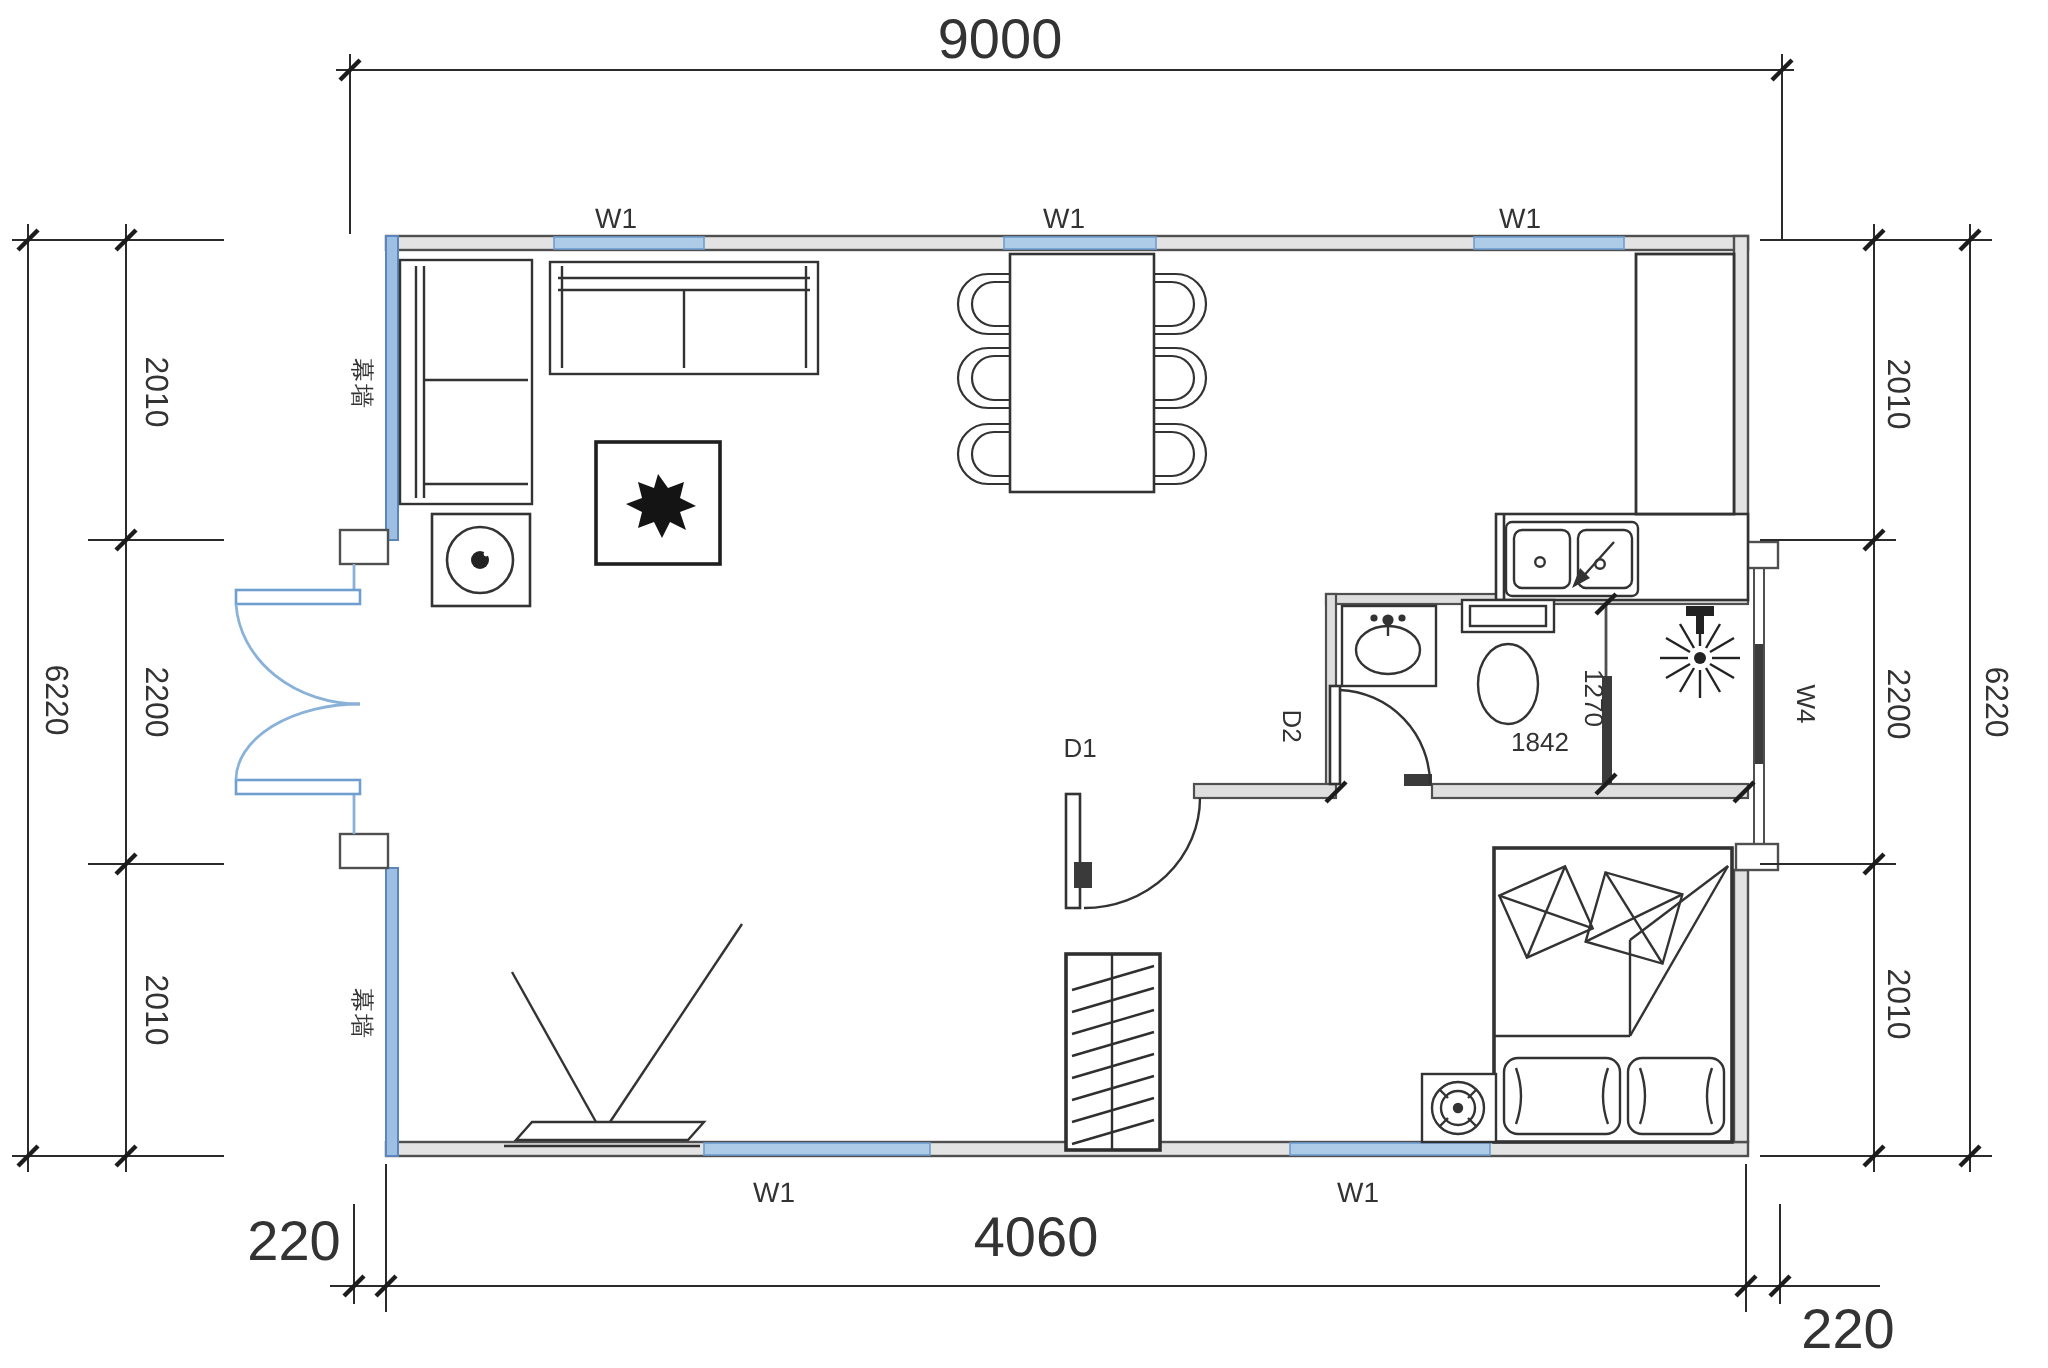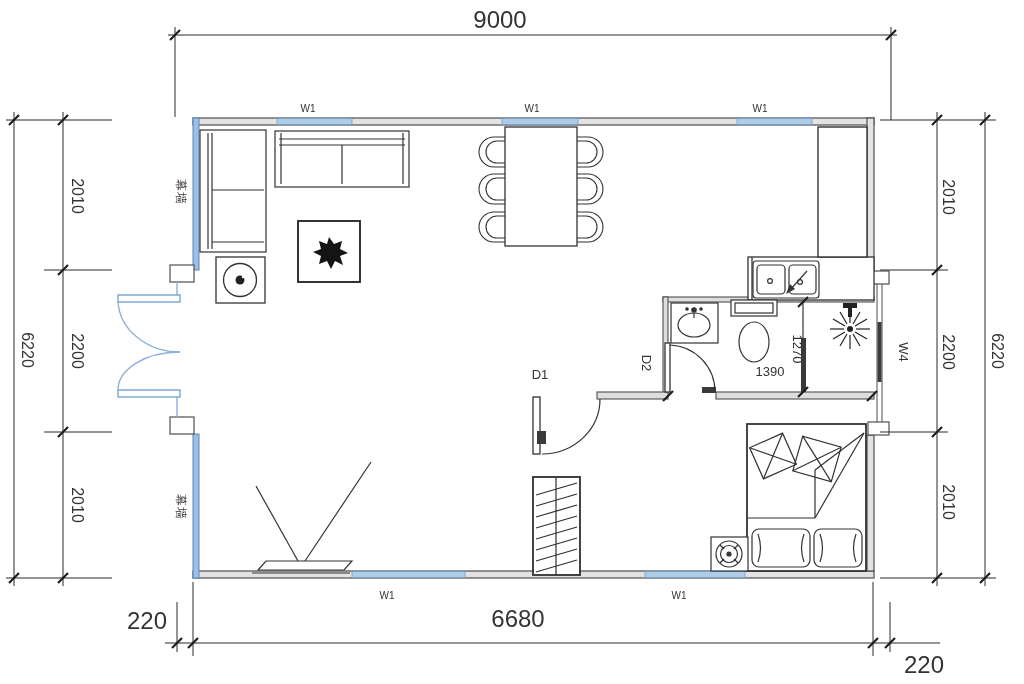--- a/index.html
+++ b/index.html
@@ -2,24 +2,24 @@
 <html><head>
 <meta charset="utf-8">
 <style>
   html,body{margin:0;padding:0;background:#fff}
   #plan{position:relative;width:1024px;height:684px;background:#ffffff;overflow:hidden;
         font-family:"Liberation Sans","DejaVu Sans",sans-serif}
   #plan svg{position:absolute;left:0;top:0}
   .lbl{position:absolute;color:#333;white-space:nowrap;line-height:1;
        transform:translate(-50%,-50%);font-family:"Liberation Sans","DejaVu Sans",sans-serif}
   .lbl.rot{transform:translate(-50%,-50%) rotate(90deg)}
-  .big{font-size:24px}
+  .big{font-size:28px}
   .mid{font-size:16px}
   .sm{font-size:13px}
-  .wl{font-size:10px}
+  .wl{font-size:14px}
   .cw{font-size:12px;letter-spacing:1px}
 </style>
 </head>
 <body>
 
 <div id="plan">
 
 <svg width="1024" height="684" viewBox="0 0 1024 684">
 
   <g fill="#e3e3e3" stroke="#4f4f4f" stroke-width="1.2">
@@ -277,21 +277,21 @@
         <line x1="885" y1="648" x2="895" y2="638"></line>
     <line x1="798" y1="307" x2="808" y2="297"></line>
         <line x1="798" y1="397" x2="808" y2="387"></line>
     <line x1="663" y1="401" x2="673" y2="391"></line>
         <line x1="867" y1="401" x2="877" y2="391"></line>
   </g>
 </svg>
 
 <div class="lbl big" style="left:500px;top:20px">9000</div>
 <div class="lbl big" style="left:147px;top:621px">220</div>
-<div class="lbl big" style="left:518px;top:619px">6680</div>
+<div class="lbl big" style="left:518px;top:619px">4060</div>
 <div class="lbl big" style="left:924px;top:665px">220</div>
 
 <div class="lbl mid rot" style="left:27px;top:350px">6220</div>
 <div class="lbl mid rot" style="left:77px;top:196px">2010</div>
 <div class="lbl mid rot" style="left:77px;top:351px">2200</div>
 <div class="lbl mid rot" style="left:77px;top:505px">2010</div>
 
 <div class="lbl mid rot" style="left:997px;top:351px">6220</div>
 <div class="lbl mid rot" style="left:948px;top:197px">2010</div>
 <div class="lbl mid rot" style="left:948px;top:352px">2200</div>
@@ -300,19 +300,19 @@
 <div class="lbl wl" style="left:308px;top:109px">W1</div>
 <div class="lbl wl" style="left:532px;top:109px">W1</div>
 <div class="lbl wl" style="left:760px;top:109px">W1</div>
 <div class="lbl wl" style="left:387px;top:596px">W1</div>
 <div class="lbl wl" style="left:679px;top:596px">W1</div>
 <div class="lbl sm rot" style="left:903px;top:352px">W4</div>
 
 <div class="lbl sm" style="left:540px;top:374px">D1</div>
 <div class="lbl sm rot" style="left:646px;top:363px">D2</div>
 
-<div class="lbl sm" style="left:770px;top:371px">1390</div>
+<div class="lbl sm" style="left:770px;top:371px">1842</div>
 <div class="lbl sm rot" style="left:797px;top:349px">1270</div>
 
 <div class="lbl cw rot" style="left:181px;top:192px">幕墙</div>
 <div class="lbl cw rot" style="left:181px;top:507px">幕墙</div>
 
 </div>
 
 </body></html>

